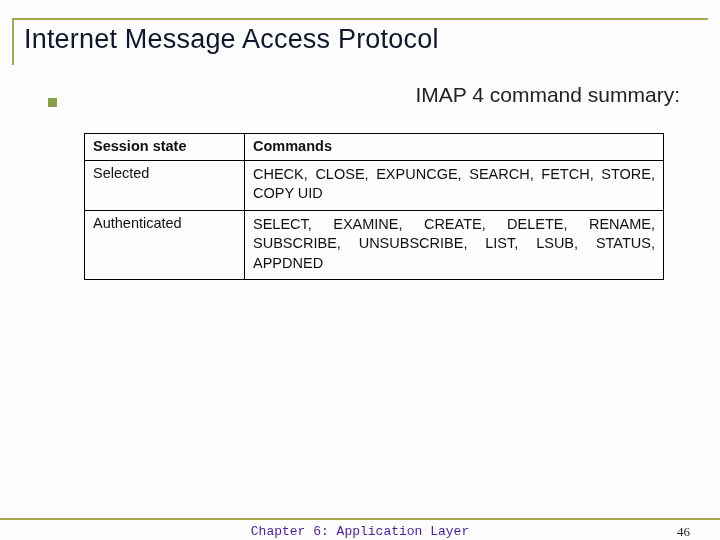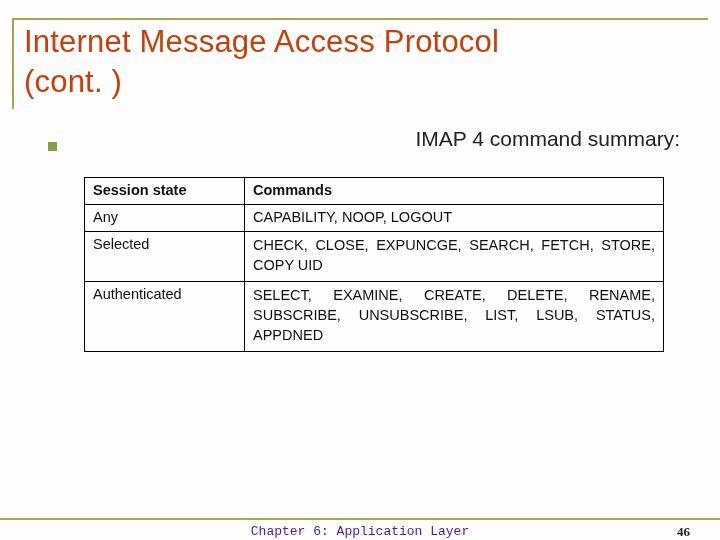--- a/index.html
+++ b/index.html
@@ -16,22 +16,22 @@
     height: 100%;
     position: relative;
   }
   .title-block {
     border-left: 2px solid #a7a750;
     border-top: 2px solid #a7a750;
     margin: 18px 12px 0 12px;
     padding: 2px 0 8px 10px;
   }
   .title {
-    font-size: 31px;
-    color: #c2410c;
+    font-size: 27px;
+    color: #0f172a;
     line-height: 1.28;
     letter-spacing: 0.2px;
   }
   .content {
     padding: 18px 40px 0 48px;
   }
   .bullet-row {
     display: flex;
     align-items: baseline;
     gap: 14px;
@@ -95,54 +95,48 @@
     font-family: Liberation Mono, monospace;
     font-size: 13px;
     color: #4c1d95;
   }
   .footer-right {
     position: absolute;
     right: 30px;
     font-family: "Times New Roman", Times, serif;
     font-size: 13px;
     color: #222;
-    font-weight: bold;
   }
 </style>
 </head>
 <body>
 
 <div class="slide">
 
   <div class="title-block">
     <div class="title">
       <span>Internet Message Access Protocol</span><br>
-      <span>(cont. )</span>
     </div>
   </div>
 
   <div class="content">
     <div class="bullet-row">
       <span class="bullet-square"></span>
       <span class="bullet-text">IMAP 4 command summary:</span>
     </div>
 
     <div class="table-wrap">
       <table>
         <thead>
           <tr>
             <th class="col-state">Session state</th>
             <th class="col-cmds">Commands</th>
           </tr>
         </thead>
         <tbody>
-          <tr>
-            <td>Any</td>
-            <td>CAPABILITY, NOOP, LOGOUT</td>
-          </tr>
           <tr>
             <td>Selected</td>
             <td class="justify">CHECK, CLOSE, EXPUNCGE, SEARCH, FETCH, STORE, COPY UID</td>
           </tr>
           <tr>
             <td>Authenticated</td>
             <td class="justify">SELECT, EXAMINE, CREATE, DELETE, RENAME, SUBSCRIBE, UNSUBSCRIBE, LIST, LSUB, STATUS, APPDNED</td>
           </tr>
         </tbody>
       </table>

